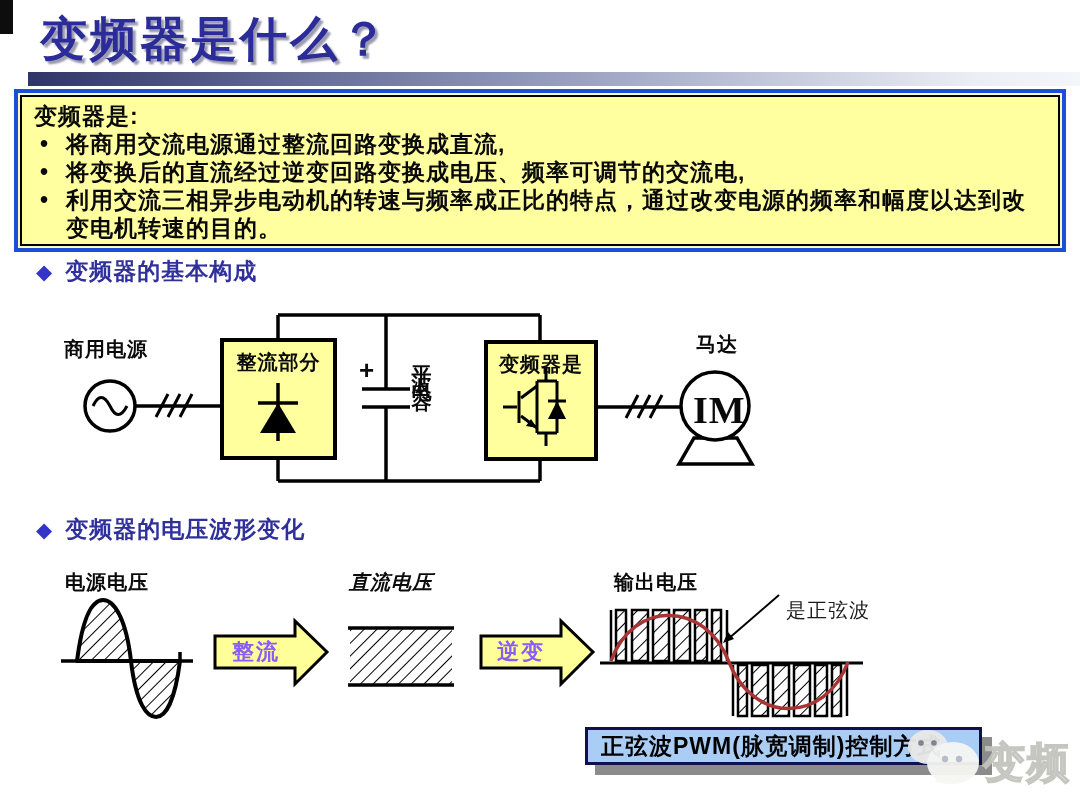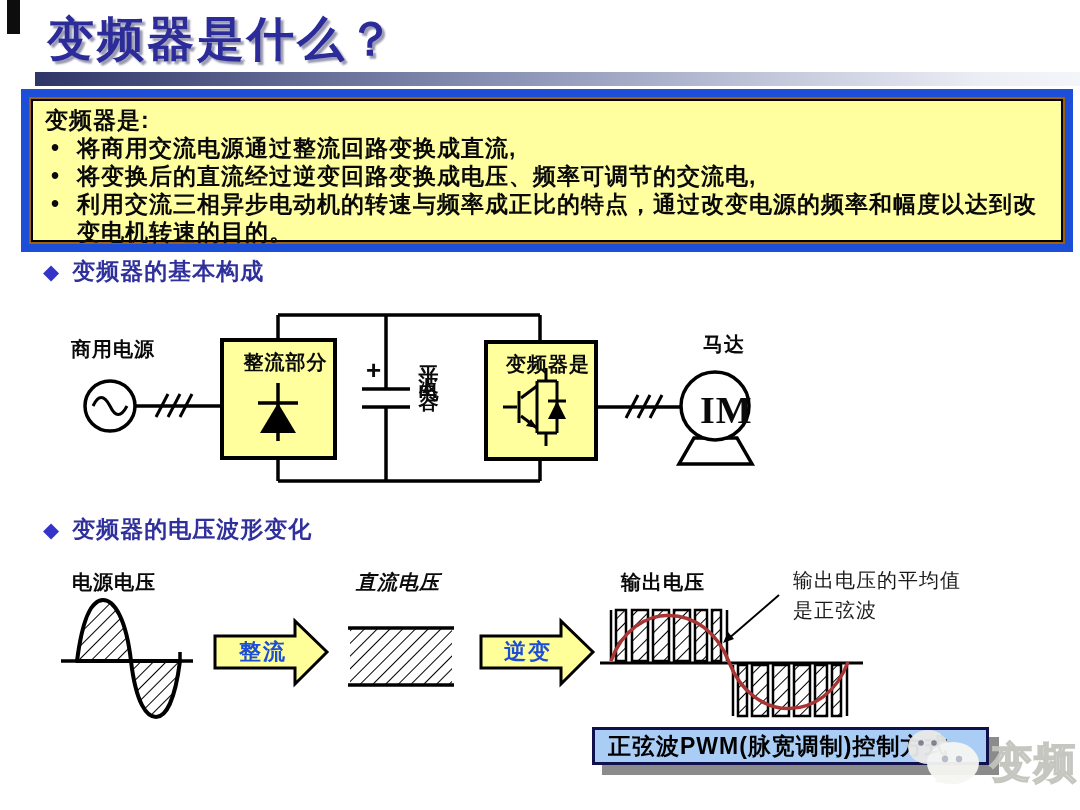--- a/index.html
+++ b/index.html
@@ -1,37 +1,37 @@
 <!DOCTYPE html>
 <html><head>
 <meta charset="utf-8">
 <style>
   * { margin:0; padding:0; box-sizing:border-box; }
   html,body { background:#e8e8e8; }
   #slide {
     position:relative; width:1080px; height:810px; background:#ffffff;
     font-family:"Liberation Sans","DejaVu Sans",sans-serif; overflow:hidden;
   }
-  .abs { position:absolute;margin-left:7px; }
+  .abs { position:absolute; }
 
   
   #corner-bar { left:0; top:8; width:13px; height:34px; background:#0d0d0d; }
   #page-title {
     left:40px; top:8px; font-size:47px; font-weight:700; color:#2b2b9a;
     letter-spacing:3px; text-shadow:3px 3px 2px #9a9ab0;
   }
   #title-rule {
     left:28px; top:72px; width:1052px; height:14px;
     background:linear-gradient(90deg,#2f3566 0%,#5d648f 22%,#8b93b6 45%,#c2c7da 70%,#eceef5 90%,#f5f6fa 100%);
   }
 
   
   #defbox {
     left:14px; top:89px; width:1052px; height:163px;
-    border:8px solid #1d4ed8; background:#a16207; padding:2px;
+    border:4px solid #1d4ed8; background:#fef9c3; padding:2px;
   }
   #defbox-inner {
     width:100%; height:100%; border:2px solid #000; background:#ffffa0;
     padding:5px 12px 0 12px; color:#0a0a0a;
   }
   #defbox-inner .intro { font-size:23px; font-weight:700; line-height:28px; letter-spacing:1px; }
   #defbox-inner ul { list-style:none; }
   #defbox-inner li {
     position:relative; padding-left:32px; font-size:23px; font-weight:700;
     line-height:28px; letter-spacing:1px;
@@ -51,21 +51,21 @@
   #lbl-cap-plus  { left:359px; top:355px; font-size:26px; }
   #lbl-capacitor { left:409px; top:350px; height:112px; writing-mode:vertical-rl; letter-spacing:8px; }
   #lbl-inverter  { left:486px; top:351px; width:110px; text-align:center; }
   #lbl-motor     { left:696px; top:331px; }
   #lbl-im        { left:693px; top:388px; width:45px; text-align:center; font-size:38px;
                    font-family:"Liberation Serif","DejaVu Serif",serif; }
 
   #lbl-wave-in   { left:65px;  top:569px; }
   #lbl-wave-dc   { left:349px; top:569px;font-style:italic; }
   #lbl-wave-out  { left:614px; top:569px; }
-  .arrow-label   { font-size:22px; font-weight:700; color:#1d4ed8; text-align:center; letter-spacing:2px; }
+  .arrow-label   { font-size:22px; font-weight:700; color:#8b5cf6; text-align:center; letter-spacing:2px; }
   #lbl-rectify   { left:216px; top:637px; width:80px; }
   #lbl-invert    { left:481px; top:637px; width:80px; }
 
   .annotation { font-size:20px; font-weight:400; color:#1a1a1a; letter-spacing:1px; }
   #annot-1 { left:786px; top:567px; }
   #annot-2 { left:786px; top:597px;font-family:Liberation Serif, serif; }
 
   
   #caption-shadow { left:595px; top:737px; width:397px; height:38px; background:#8b8b8b; }
   #caption-box {
@@ -252,21 +252,20 @@
   <div class="abs html-layer dlabel" id="lbl-capacitor">平波电容</div>
   <div class="abs html-layer dlabel" id="lbl-inverter">变频器是</div>
   <div class="abs html-layer dlabel" id="lbl-motor">马达</div>
   <div class="abs html-layer dlabel" id="lbl-im">IM</div>
 
   <div class="abs html-layer dlabel" id="lbl-wave-in">电源电压</div>
   <div class="abs html-layer dlabel" id="lbl-wave-dc">直流电压</div>
   <div class="abs html-layer dlabel" id="lbl-wave-out">输出电压</div>
   <div class="abs html-layer arrow-label" id="lbl-rectify">整流</div>
   <div class="abs html-layer arrow-label" id="lbl-invert">逆变</div>
-  <div class="abs html-layer annotation" id="annot-1">输出电压的平均值</div>
   <div class="abs html-layer annotation" id="annot-2">是正弦波</div>
 
   <div class="abs" id="caption-shadow"></div>
   <div class="abs" id="caption-box">
     <span>正弦波PWM(脉宽调制)控制方式</span>
   </div>
 
   <svg id="watermark-layer" class="layer" width="1080" height="810" viewBox="0 0 1080 810">
     <g opacity="0.95">
       <ellipse cx="928" cy="747" rx="20" ry="17" fill="#e9e9e8"></ellipse>

